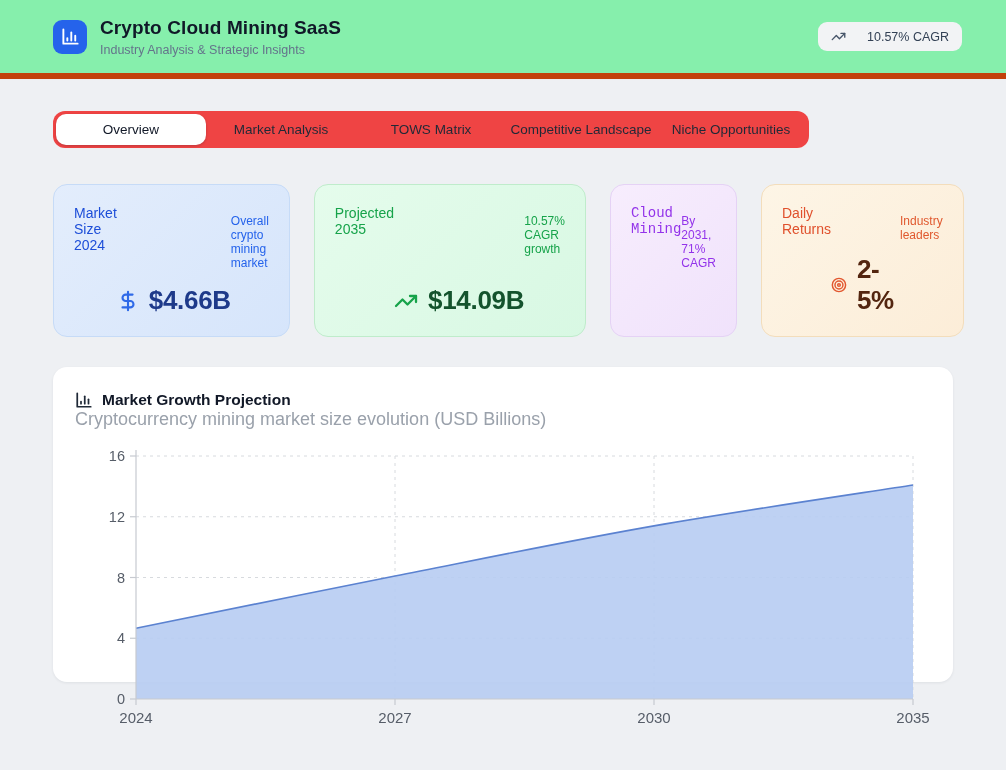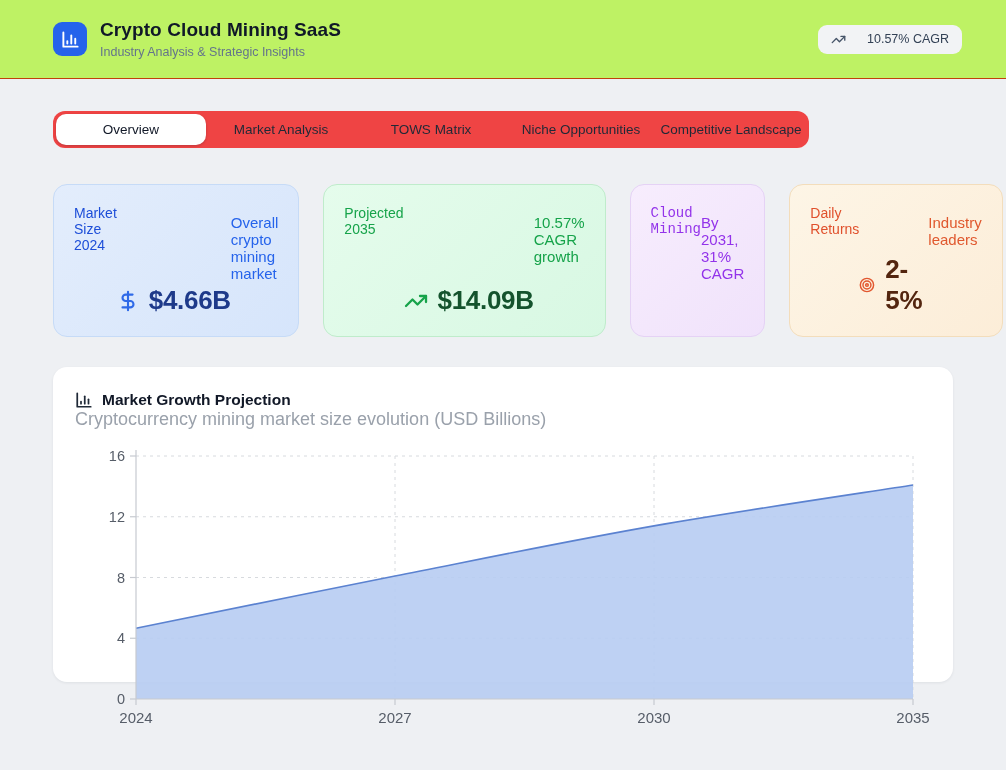--- a/index.html
+++ b/index.html
@@ -5,21 +5,21 @@
   * { margin:0; padding:0; box-sizing:border-box; }
   html,body { width:1006px; height:770px; }
   body {
     background:#eef0f3;
     font-family:"Liberation Sans","DejaVu Sans",sans-serif;
     color:#111827;
     overflow:hidden;
   }
   
   .header {
-    height:79px; background:#bef264; border-bottom:1px solid #c2410c;
+    height:79px; background:#86efac; border-bottom:6px solid #c2410c;
     display:flex; align-items:center; padding:0 44px 0 53px;
   }
   .logo {
     width:34px; height:34px; border-radius:9px; background:#2563eb;
     display:flex; align-items:center; justify-content:center; flex:0 0 auto;
   }
   .head-text { margin-left:13px; }
   .app-title { font-size:19px; font-weight:bold; color:#101828; letter-spacing:.1px; }
   .app-subtitle { font-size:12.5px; color:#64748b; margin-top:4px; }
   .cagr-badge {
@@ -45,21 +45,21 @@
   .cards {
     margin-top:36px; display:grid; grid-template-columns:repeat(4,1fr); gap:24px;
   }
   .card {
     min-height:153px; border-radius:14px; padding:20px; border:1px solid transparent;
     display:flex; flex-direction:row;
   }
   .card-title { font-size:14px; font-weight:500; }
   .card-value-row { margin-top:auto; display:flex; align-items:center; gap:10px; }
   .card-value { font-size:26px; font-weight:bold; letter-spacing:-.3px; }
-  .card-sub { font-size:15px; margin-top:9px; }
+  .card-sub { font-size:12px; margin-top:9px; }
   .card.blue   { background:linear-gradient(135deg,#e3edfc,#d6e5fb); border-color:#c6dbf7; }
   .card.blue   .card-title { color:#1d4ed8; } .card.blue .card-value { color:#1e3a8a; }
   .card.blue   .card-sub { color:#2563eb; }
   .card.green  { background:linear-gradient(135deg,#e5fcec,#d8f8e3); border-color:#bfeccb; }
   .card.green  .card-title { color:#16a34a; } .card.green .card-value { color:#14532d; }
   .card.green  .card-sub { color:#16a34a; }
   .card.purple { background:linear-gradient(135deg,#f7edfd,#f0e2fb); border-color:#e5d2f5; }
   .card.purple .card-title { color:#9333ea;font-family:Liberation Mono, monospace; } .card.purple .card-value { color:#6b21a8; }
   .card.purple .card-sub { color:#9333ea; }
   .card.orange { background:linear-gradient(135deg,#fdf5e6,#fcedd8); border-color:#f3ddbb; }
@@ -101,22 +101,22 @@
     <span>10.57% CAGR</span>
   </div>
 </div>
 
 <div class="content">
   
   <div class="tabs">
     <button class="tab active">Overview</button>
     <button class="tab">Market Analysis</button>
     <button class="tab">TOWS Matrix</button>
+    <button class="tab">Competitive Landscape</button>
     <button class="tab">Niche Opportunities</button>
-    <button class="tab">Competitive Landscape</button>
   </div>
 
   
   <div class="cards">
 
     <div class="card blue">
       <div class="card-title">Market Size 2024</div>
       <div class="card-value-row">
         <svg width="22" height="22" viewBox="0 0 24 24" fill="none" stroke="#2f6ae8" stroke-width="2.3" stroke-linecap="round" stroke-linejoin="round">
           <line x1="12" y1="2" x2="12" y2="22"></line>
@@ -134,21 +134,21 @@
           <polyline points="22 7 13.5 15.5 8.5 10.5 2 17"></polyline>
             <polyline points="16 7 22 7 22 13"></polyline>
         </svg>
         <span class="card-value">$14.09B</span>
       </div>
       <div class="card-sub">10.57% CAGR growth</div>
     </div>
 
     <div class="card purple">
       <div class="card-title">Cloud Mining</div>
-      <div class="card-sub">By 2031, 31% CAGR</div>
+      <div class="card-sub">By 2031, 71% CAGR</div>
     </div>
 
     <div class="card orange">
       <div class="card-title">Daily Returns</div>
       <div class="card-value-row">
         <svg width="22" height="22" viewBox="0 0 24 24" fill="none" stroke="#e2572f" stroke-width="2.2">
           <circle cx="12" cy="12" r="10"></circle>
             <circle cx="12" cy="12" r="6"></circle>
             <circle cx="12" cy="12" r="2"></circle>
         </svg>

